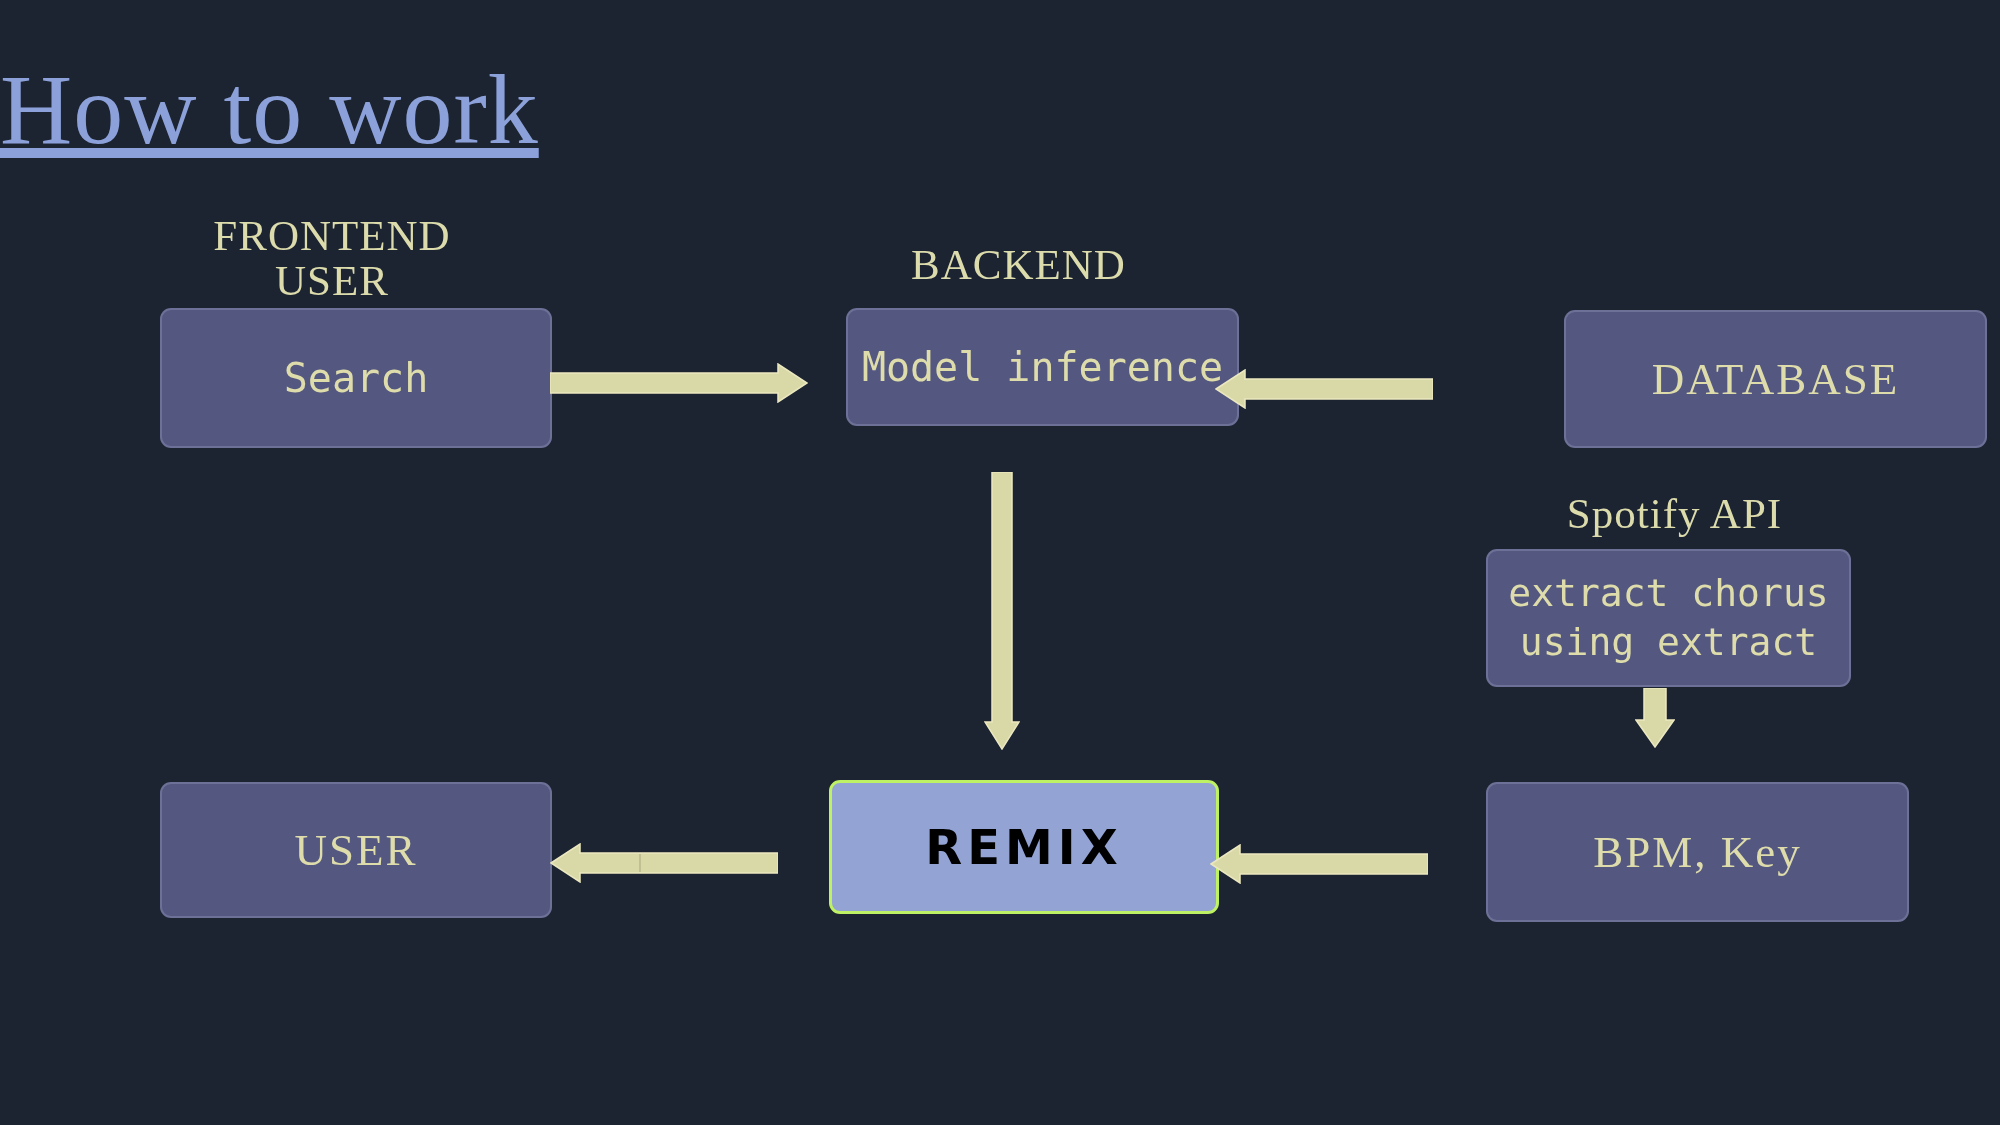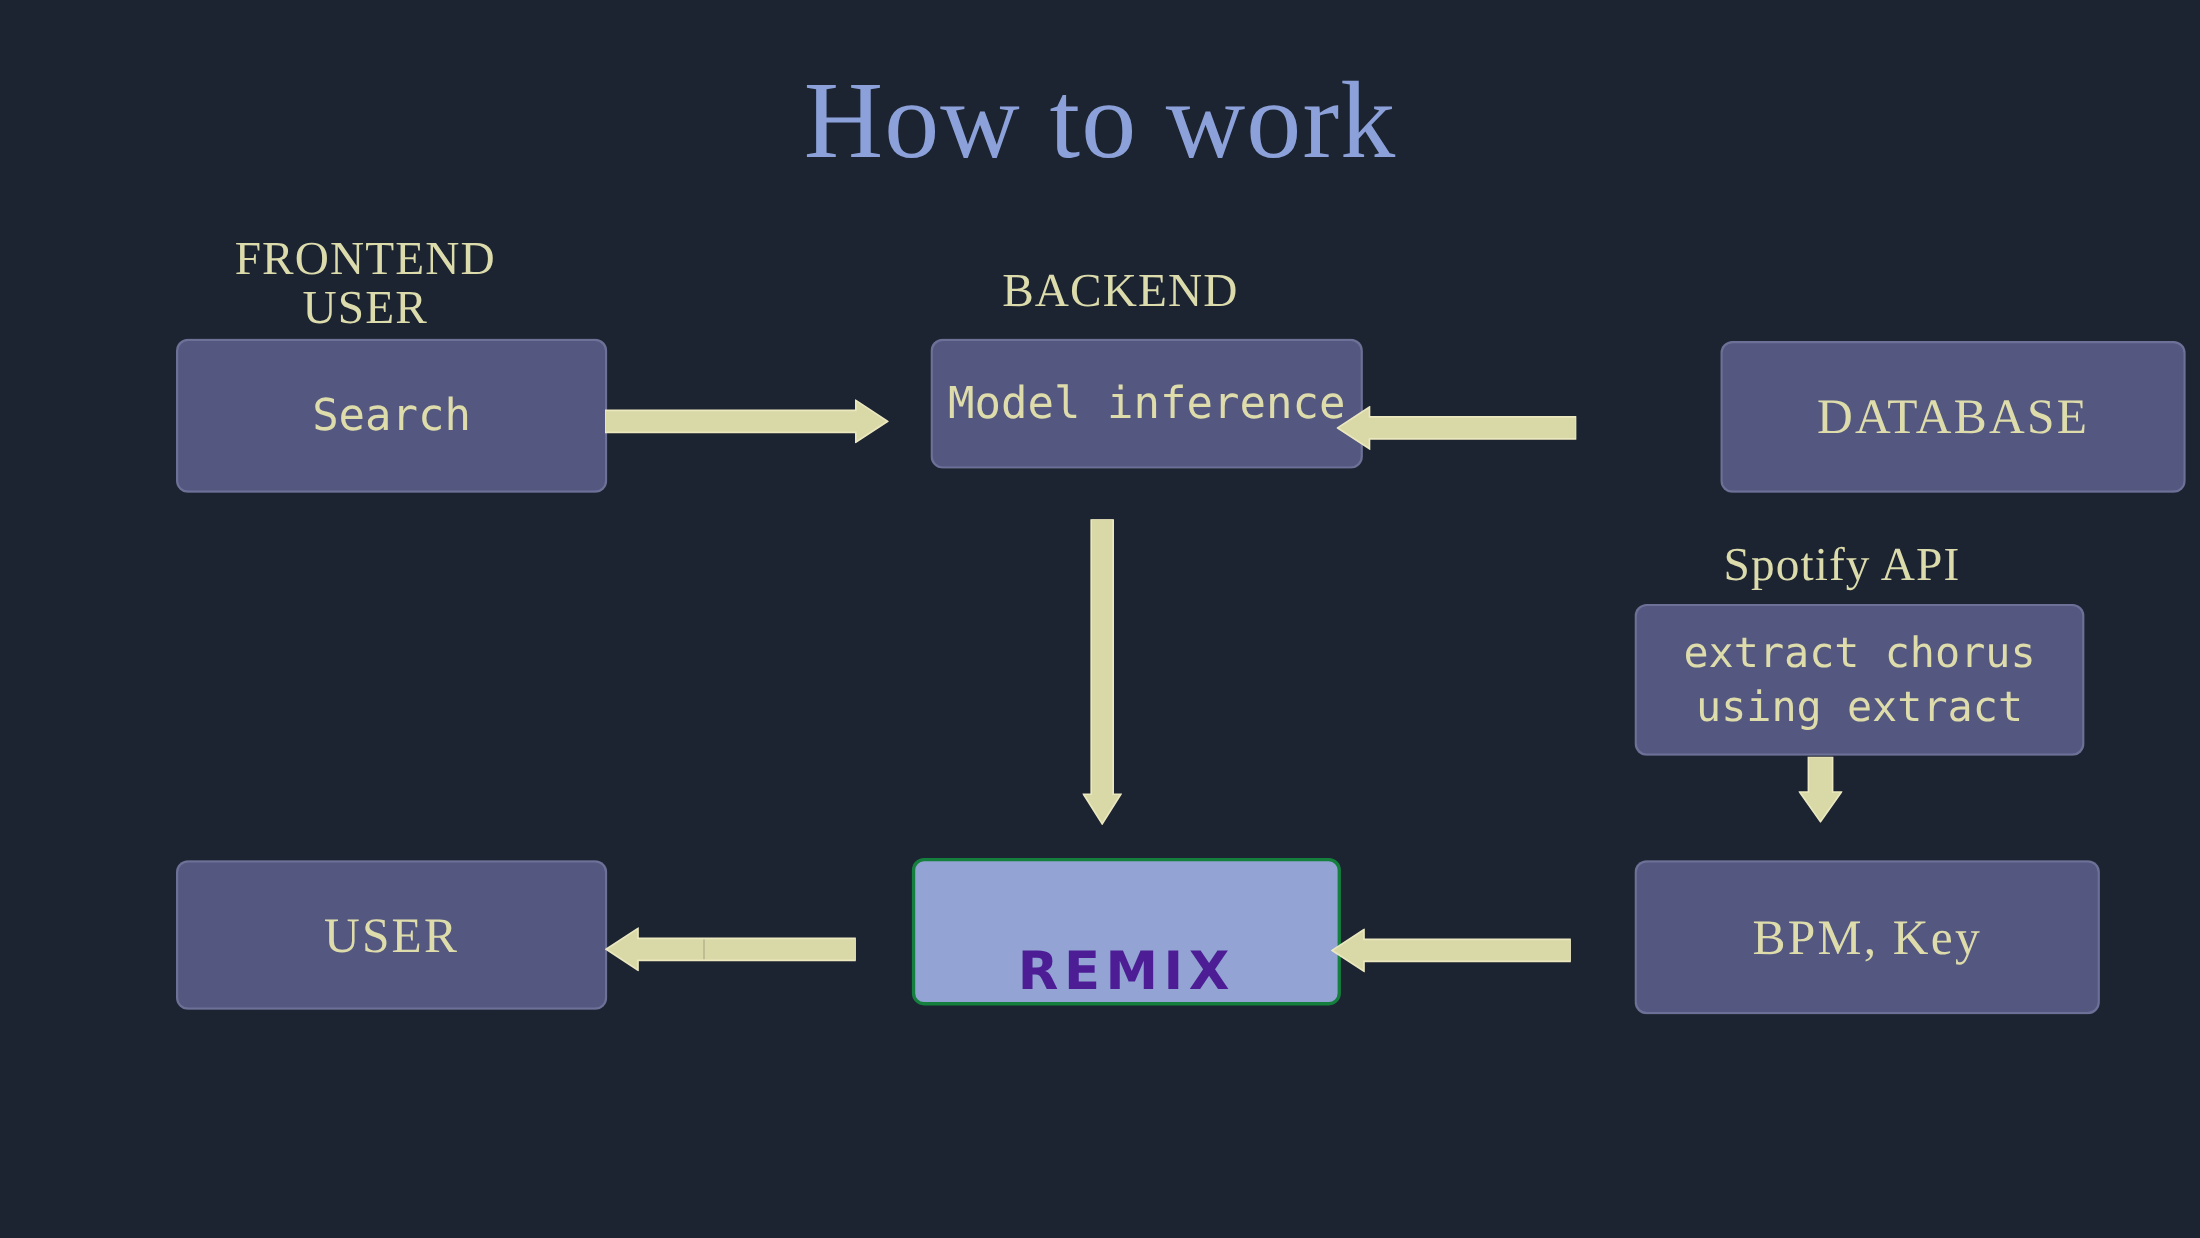--- a/index.html
+++ b/index.html
@@ -13,26 +13,27 @@
     height: 1125px;
     background: #1c2431;
     overflow: hidden;
     font-family: "Liberation Sans", sans-serif;
   }
   .title {
     position: absolute;
     left: 0;
     right: 0;
     top: 52px;
-    text-align: center;
+    text-align: left;
     font-family: "Liberation Serif", serif;
     font-size: 100px;
     font-weight: normal;
     color: #8ca1d9;
     letter-spacing: 1px;
+    text-decoration: underline;
   }
   .group-label {
     position: absolute;
     text-align: center;
     font-family: "Liberation Serif", serif;
     font-size: 43px;
     line-height: 1.04;
     color: #dcdbac;
     letter-spacing: 1px;
     white-space: nowrap;
@@ -48,23 +49,22 @@
     text-align: center;
     margin-left: 24px;
   }
   .node.slate {
     background: #545880;
     border: 2px solid rgba(200, 206, 238, 0.22);
     color: #dedcab;
   }
   .node.highlight {
     background: #93a3d3;
-    border: 3px solid #15803d;
-    color: #4c1d95;
-    justify-content: flex-end;
+    border: 3px solid #bef264;
+    color: #000000;
   }
   .mono-text {
     font-family: "DejaVu Sans Mono", monospace;
     font-size: 40px;
     line-height: 1.3;
     letter-spacing: 0px;
   }
   .serif-text {
     font-family: "Liberation Serif", serif;
     font-size: 45px;
@@ -102,21 +102,21 @@
   </div>
 
   <div class="node slate" style="left:822px; top:308px; width:393px; height:118px;">
     <span class="mono-text">Model inference</span>
   </div>
 
   <div class="node slate" style="left:1540px; top:310px; width:423px; height:138px;">
     <span class="serif-text">DATABASE</span>
   </div>
 
-  <div class="node slate" style="left:1462px; top:549px; width:409px; height:138px;">
+  <div class="node slate" style="left:1462px; top:549px; width:365px; height:138px;">
     <span class="mono-text" style="font-size:38px;">extract chorus</span>
     <span class="mono-text" style="font-size:38px;">using extract</span>
   </div>
 
   <div class="node highlight" style="left:805px; top:780px; width:390px; height:134px;">
     <span class="remix-text">REMIX</span>
   </div>
 
   <div class="node slate" style="left:136px; top:782px; width:392px; height:136px;">
     <span class="serif-text">USER</span>

